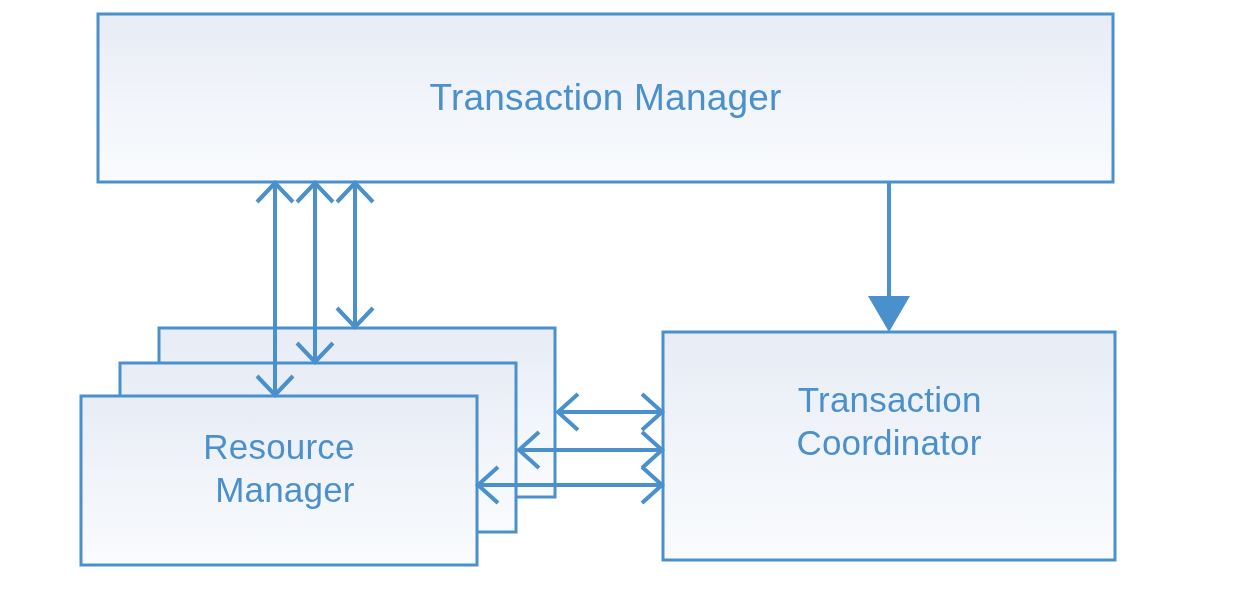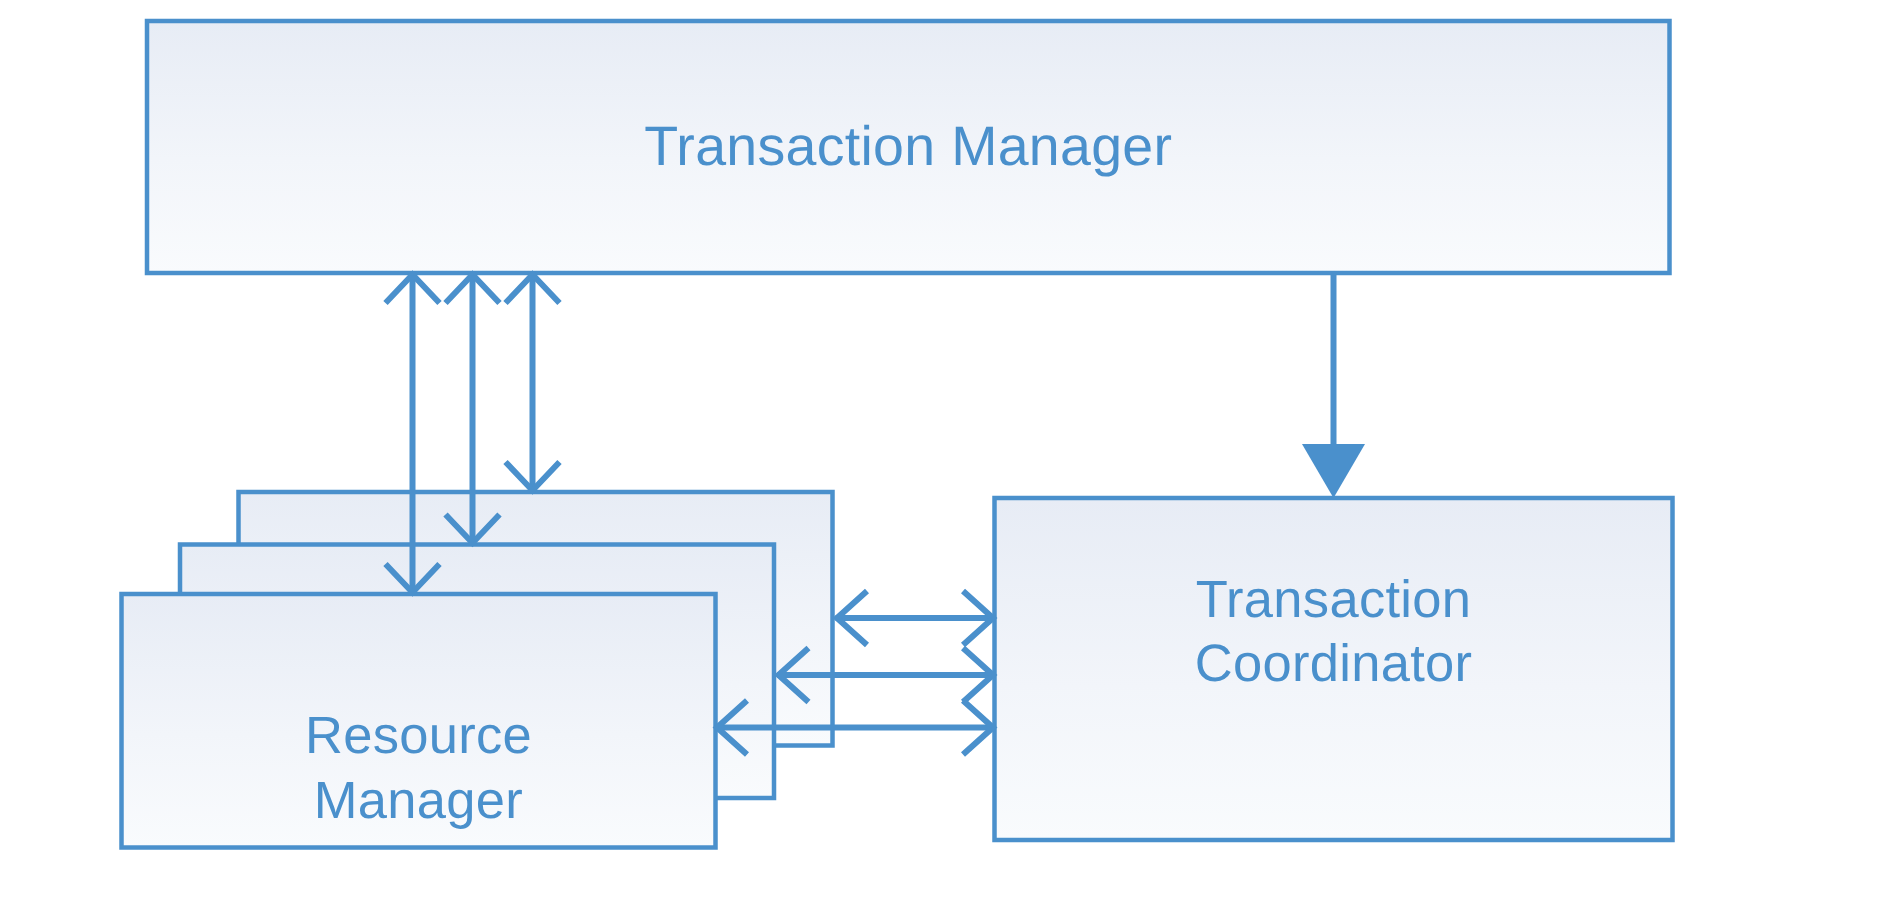--- a/index.html
+++ b/index.html
@@ -22,37 +22,36 @@
     left: 0;
     top: 0;
     width: 1258px;
     height: 602px;
   }
   .node-label {
     position: absolute;
     display: flex;
     align-items: center;
     justify-content: center;
-    text-align: center;
+    text-align: right;
     color: #4a90cc;
     font-family: "Liberation Sans", sans-serif;
     font-weight: 400;
     line-height: 1.22;
     letter-spacing: 0.2px;
     pointer-events: none;
     white-space: pre-line;
   }
   #label-transaction-manager {
     left: 98px;  top: 14px;  width: 1015px; height: 168px;
     font-size: 37px;
   }
   #label-resource-manager {
     left: 81px;  top: 396px; width: 396px;  height: 146px;
     font-size: 35px;
-    margin-top: 44px;
   }
   #label-transaction-coordinator {
     left: 663px; top: 332px; width: 452px;  height: 180px;
     font-size: 35px;
   }
 </style>
 </head>
 <body>
 
 <div id="diagram-canvas">

